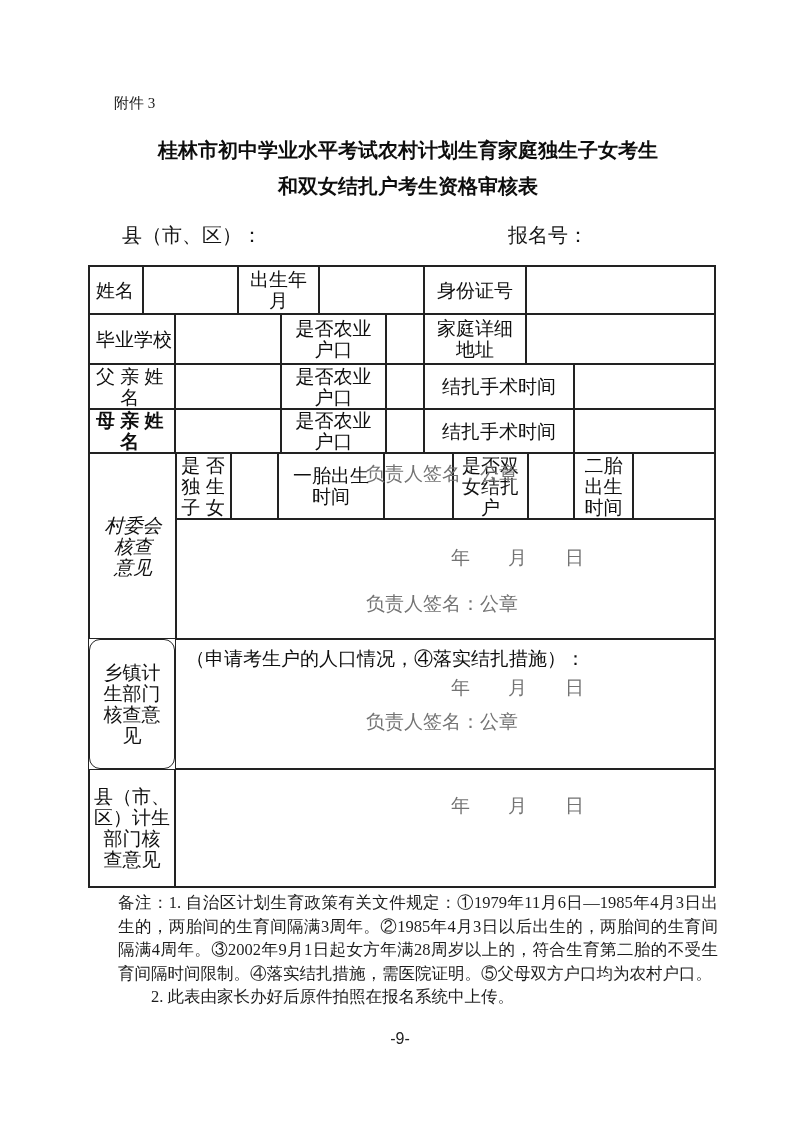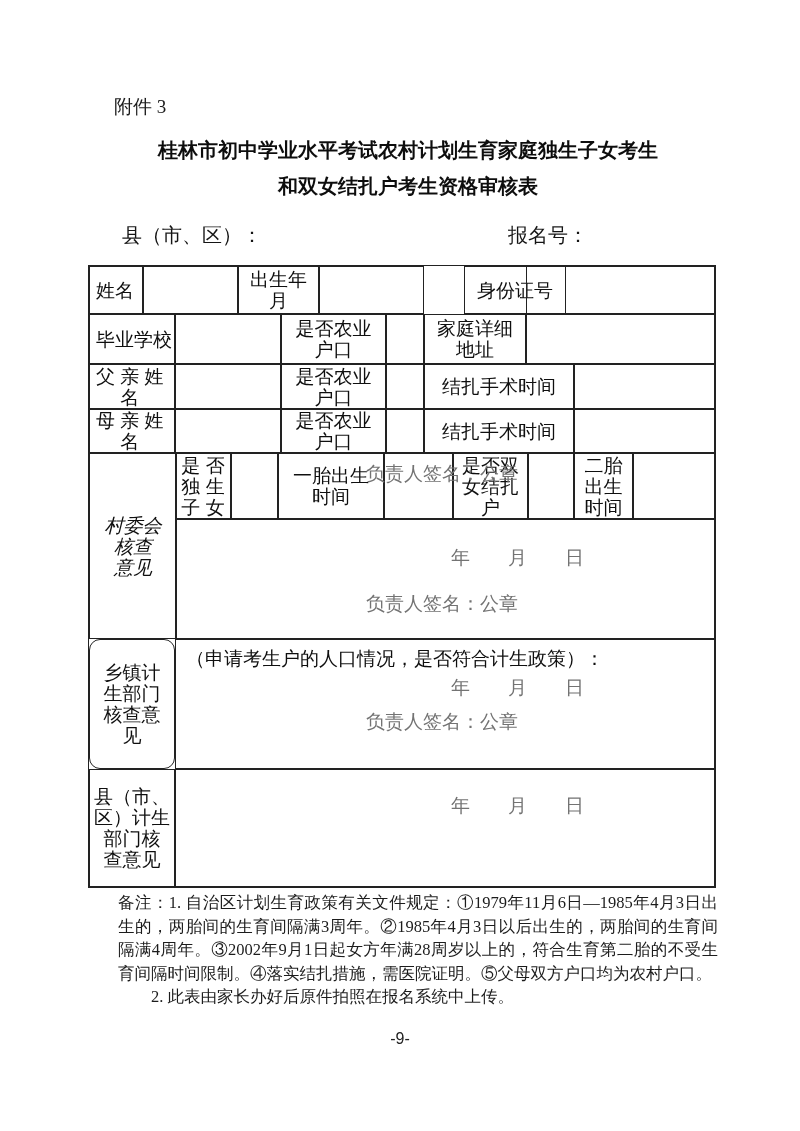--- a/index.html
+++ b/index.html
@@ -1,21 +1,21 @@
 <!DOCTYPE html>
 <html><head>
 <meta charset="utf-8">
 <style>
   html,body{margin:0;padding:0;background:#ffffff;}
   .page{
     position:relative;width:800px;height:1131px;background:#ffffff;
     font-family:"Liberation Sans",sans-serif;color:#111;overflow:hidden;
   }
   .attachment{
-    position:absolute;left:114px;top:94px;font-size:19px;
+    position:absolute;left:114px;top:94px;font-size:15px;
     font-family:"Liberation Serif",serif;color:#1a1a1a;
   }
   .title{
     position:absolute;left:0;width:800px;text-align:center;
     font-weight:bold;font-size:20px;line-height:28px;color:#0d0d0d;padding-left:8px;
   }
   .title1{top:136px;}
   .title2{top:172px;}
   .fieldline-item{position:absolute;font-size:20px;color:#151515;}
   .county{left:122px;top:222px;}
@@ -66,42 +66,42 @@
   <div class="fieldline-item county">县（市、区）：</div>
   <div class="fieldline-item regno">报名号：</div>
 
   <div class="tbl">
 
     <div class="cell left" style="left:0;top:0;width:54px;height:48px;">姓名</div>
     <div class="cell" style="left:54px;top:0;width:95px;height:48px;"></div>
     <div class="cell" style="left:149px;top:0;width:81px;height:48px;">出生年
 月</div>
     <div class="cell" style="left:230px;top:0;width:105px;height:48px;"></div>
-    <div class="cell" style="left:335px;top:0;width:102px;height:48px;margin-left:40px;">身份证号</div>
+    <div class="cell" style="left:335px;top:0;width:102px;height:48px;">身份证号</div>
     <div class="cell" style="left:437px;top:0;width:189px;height:48px;"></div>
 
     <div class="cell left" style="left:0;top:48px;width:86px;height:50px;">毕业学校</div>
     <div class="cell" style="left:86px;top:48px;width:106px;height:50px;"></div>
     <div class="cell" style="left:192px;top:48px;width:105px;height:50px;">是否农业
 户口</div>
     <div class="cell" style="left:297px;top:48px;width:38px;height:50px;"></div>
     <div class="cell" style="left:335px;top:48px;width:102px;height:50px;">家庭详细
 地址</div>
     <div class="cell" style="left:437px;top:48px;width:189px;height:50px;"></div>
 
     <div class="cell left" style="left:0;top:98px;width:86px;height:45px;">父 亲 姓
 名</div>
     <div class="cell" style="left:86px;top:98px;width:106px;height:45px;"></div>
     <div class="cell" style="left:192px;top:98px;width:105px;height:45px;">是否农业
 户口</div>
     <div class="cell" style="left:297px;top:98px;width:38px;height:45px;"></div>
     <div class="cell" style="left:335px;top:98px;width:150px;height:45px;">结扎手术时间</div>
     <div class="cell" style="left:485px;top:98px;width:141px;height:45px;"></div>
 
-    <div class="cell left" style="left:0;top:143px;width:86px;height:44px;">母 亲 姓
+    <div class="cell left" style="left:0;top:143px;width:86px;height:44px;font-weight:bold;">母 亲 姓
 名</div>
     <div class="cell" style="left:86px;top:143px;width:106px;height:44px;"></div>
     <div class="cell" style="left:192px;top:143px;width:105px;height:44px;">是否农业
 户口</div>
     <div class="cell" style="left:297px;top:143px;width:38px;height:44px;"></div>
     <div class="cell" style="left:335px;top:143px;width:150px;height:44px;">结扎手术时间</div>
     <div class="cell" style="left:485px;top:143px;width:141px;height:44px;"></div>
 
     <div class="cell tight" style="left:86px;top:187px;width:56px;height:66px;">是 否
 独 生
@@ -127,21 +127,21 @@
         <div>负责人签名：公章</div>
         <div class="sign-date">年　　月　　日</div>
       </div>
     </div>
 
     <div class="cell" style="left:0;top:373px;width:86px;height:130px;border-radius:11px;">乡镇计
 生部门
 核查意
 见</div>
     <div class="cell" style="left:86px;top:373px;width:540px;height:130px;">
-      <div class="policy">（申请考生户的人口情况，是否符合计生政策）：</div>
+      <div class="policy">（申请考生户的人口情况，④落实结扎措施）：</div>
       <div class="signblock">
         <div>负责人签名：公章</div>
         <div class="sign-date">年　　月　　日</div>
       </div>
     </div>
 
     <div class="cell" style="left:0;top:503px;width:86px;height:118px;">县（市、
 区）计生
 部门核
 查意见</div>

